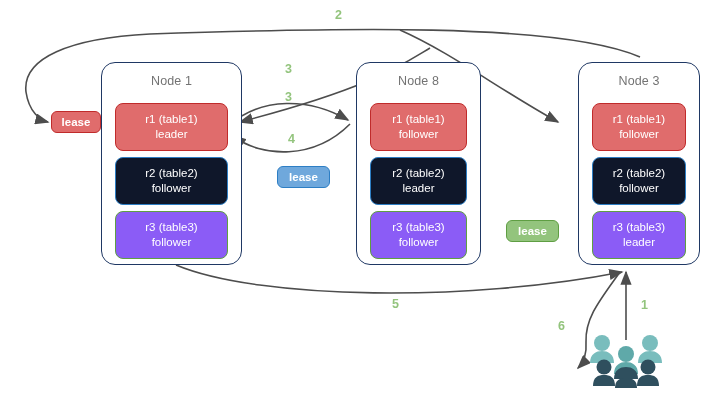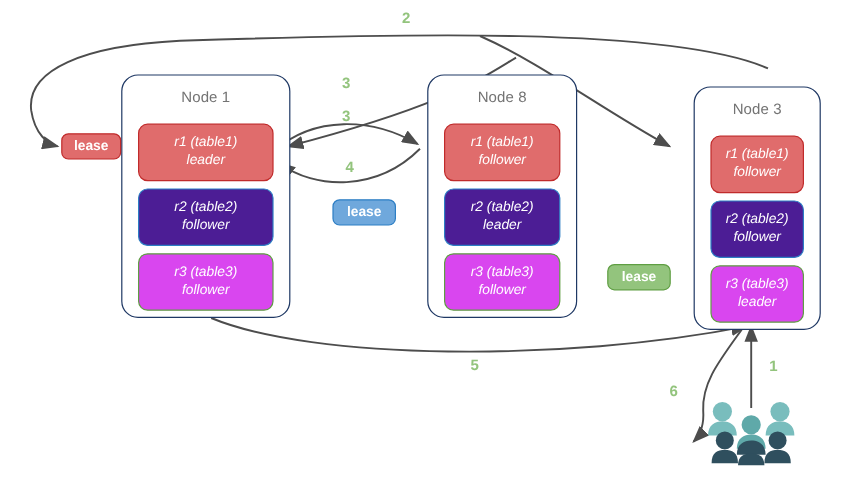--- a/index.html
+++ b/index.html
@@ -52,24 +52,24 @@
     box-sizing: border-box;
     display: flex;
     flex-direction: column;
     align-items: center;
     justify-content: center;
     color: #ffffff;
     font-size: 11.5px;
     line-height: 1.28;
     text-align: center;
   }
-  .replica .ln { display: block; font-style: italic; }
+  .replica .ln { display: block; }
   .rep-red   { background: #e06c6c; border: 1.4px solid #c02b2b; }
-  .rep-blue  { background: #4c1d95; border: 1.4px solid #2d7ec4; }
-  .rep-green { background: #d946ef; border: 1.4px solid #5f9e43; }
+  .rep-blue  { background: #0f172a; border: 1.4px solid #2d7ec4; }
+  .rep-green { background: #8b5cf6; border: 1.4px solid #5f9e43; }
   .lease {
     position: absolute;
     border-radius: 6px;
     box-sizing: border-box;
     display: flex;
     align-items: center;
     justify-content: center;
     color: #ffffff;
     font-size: 11.5px;
     height: 22px;
@@ -147,21 +147,21 @@
     <div class="replica rep-blue" style="top:94px;">
       <span class="ln">r2 (table2)</span>
       <span class="ln">leader</span>
     </div>
     <div class="replica rep-green" style="top:148px;">
       <span class="ln">r3 (table3)</span>
       <span class="ln">follower</span>
     </div>
   </div>
 
-  <div class="node-box" style="left:578px; top:72px; width:106px; height:203px;">
+  <div class="node-box" style="left:578px; top:62px; width:122px; height:203px;">
     <div class="node-title">Node 3</div>
     <div class="replica rep-red" style="top:40px;">
       <span class="ln">r1 (table1)</span>
       <span class="ln">follower</span>
     </div>
     <div class="replica rep-blue" style="top:94px;">
       <span class="ln">r2 (table2)</span>
       <span class="ln">follower</span>
     </div>
     <div class="replica rep-green" style="top:148px;">

